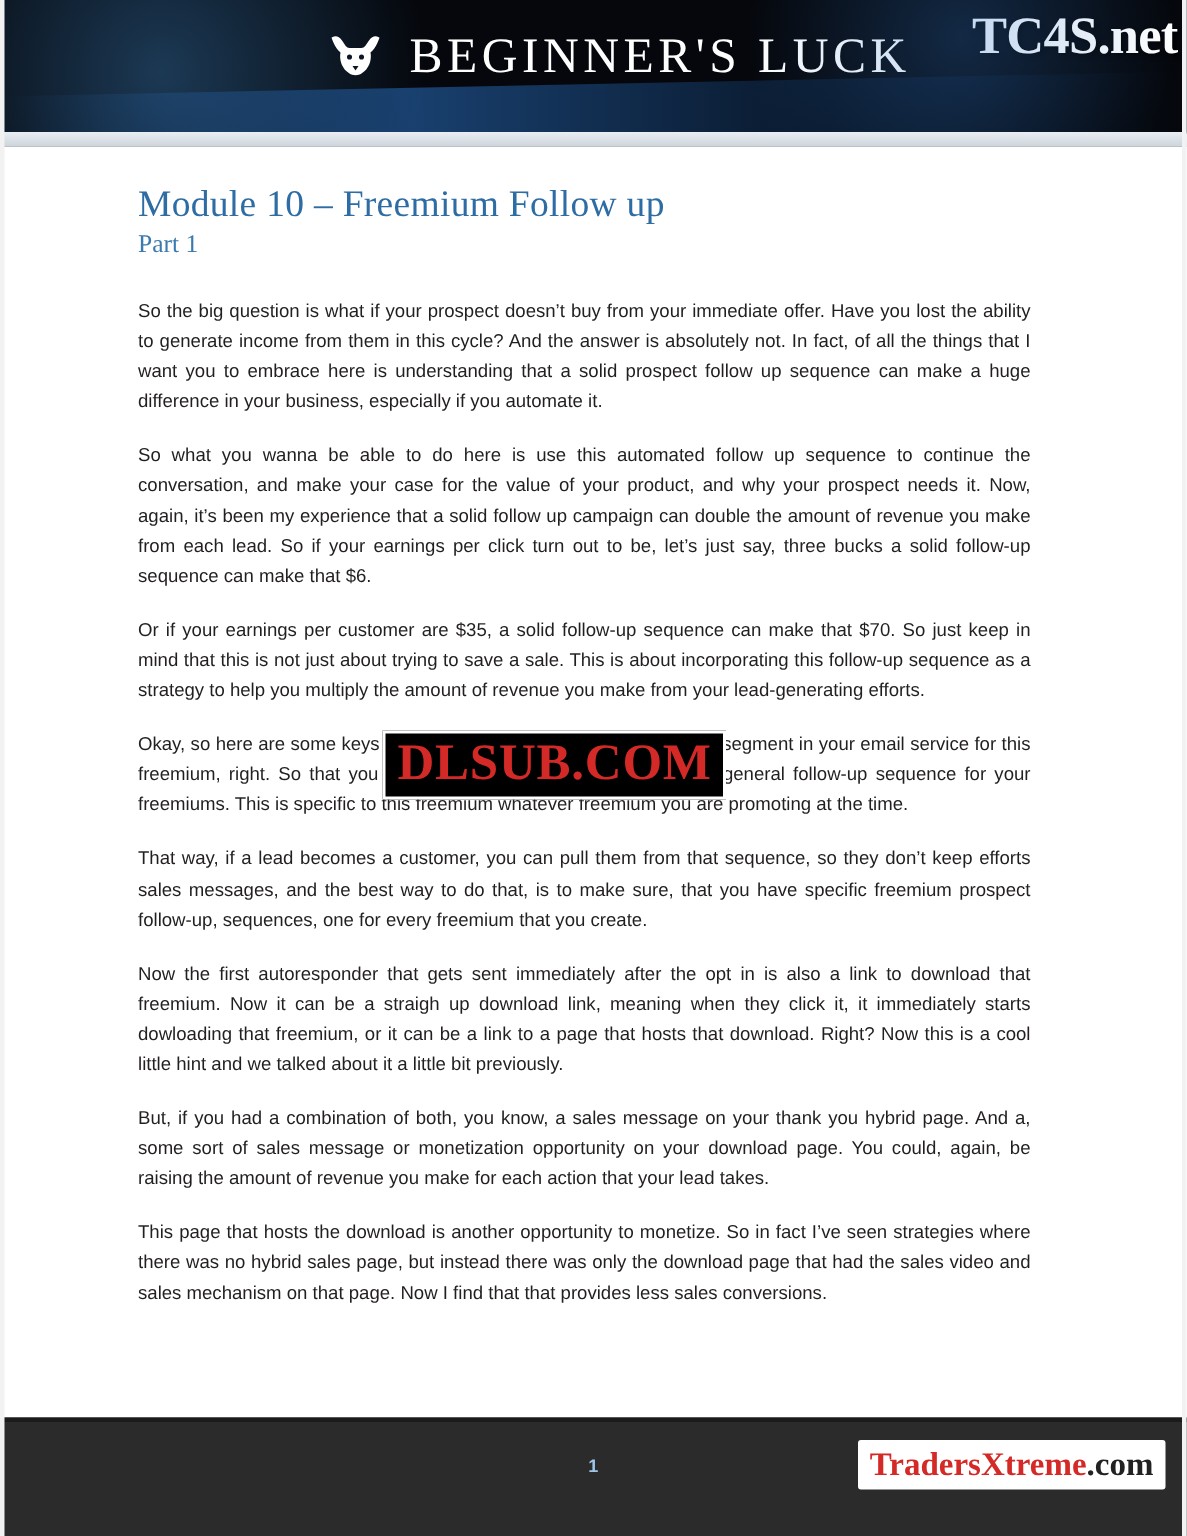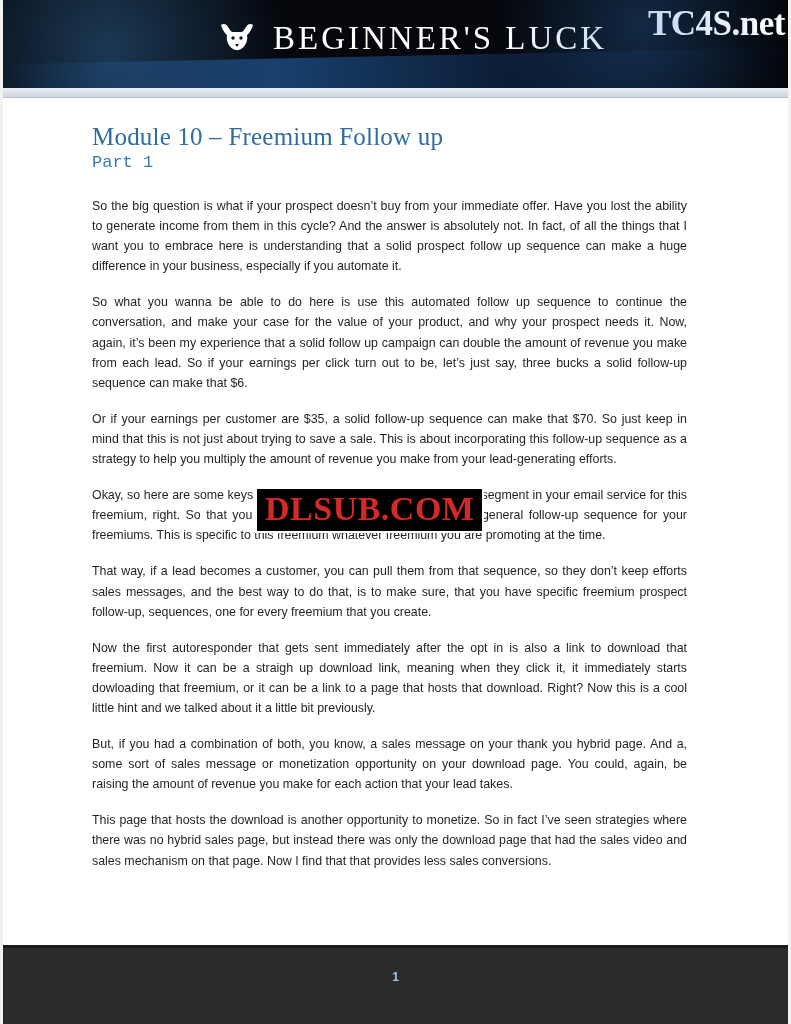--- a/index.html
+++ b/index.html
@@ -126,21 +126,21 @@
   .doc-title {
     color: #2e6ca4;
     font-family: "Liberation Serif", serif;
     font-size: 25px;
     font-weight: normal;
     margin: 0 0 2px 0;
     letter-spacing: 0.2px;
   }
   .doc-subtitle {
     color: #3a7ab0;
-    font-family: Liberation Mono, monospace;
+    font-family: Liberation Serif, serif;
     font-size: 17px;
     font-weight: normal;
     margin: 0 0 24px 0;
   }
   .para {
     color: #231f20;
     font-size: 12.4px;
     line-height: 1.62;
     text-align: justify;
     margin: 0 12px 16px 0;
@@ -242,16 +242,19 @@
     <p class="para">That way, if a lead becomes a customer, you can pull them from that sequence, so they don’t keep efforts sales messages, and the best way to do that, is to make sure, that you have specific freemium prospect follow-up, sequences, one for every freemium that you create.</p>
     <p class="para">Now the first autoresponder that gets sent immediately after the opt in is also a link to download that freemium. Now it can be a straigh up download link, meaning when they click it, it immediately starts dowloading that freemium, or it can be a link to a page that hosts that download. Right? Now this is a cool little hint and we talked about it a little bit previously.</p>
     <p class="para">But, if you had a combination of both, you know, a sales message on your thank you hybrid page. And a, some sort of sales message or monetization opportunity on your download page. You could, again, be raising the amount of revenue you make for each action that your lead takes.</p>
     <p class="para">This page that hosts the download is another opportunity to monetize. So in fact I’ve seen strategies where there was no hybrid sales page, but instead there was only the download page that had the sales video and sales mechanism on that page. Now I find that that provides less sales conversions.</p>
   </div>
 
   <div class="watermark">DLSUB.COM</div>
 
   <div class="footer">
     <div class="footer-page-number">1</div>
+    <div class="footer-brand">
+      <span class="fb-red">TradersXtreme</span><span class="fb-dark">.com</span>
+    </div>
   </div>
 
   <div class="page-edge"></div>
 </div>
 
 </body></html>

